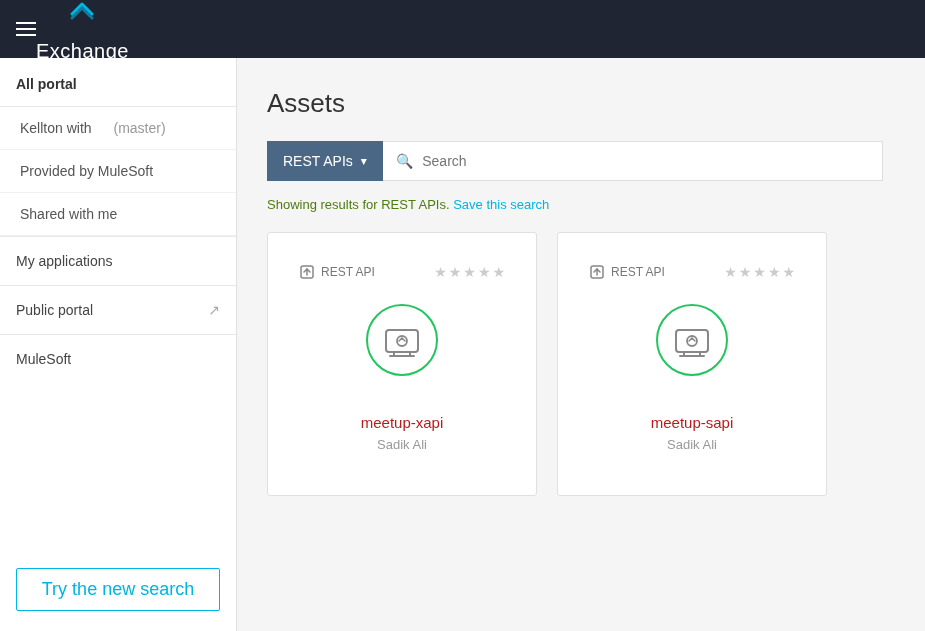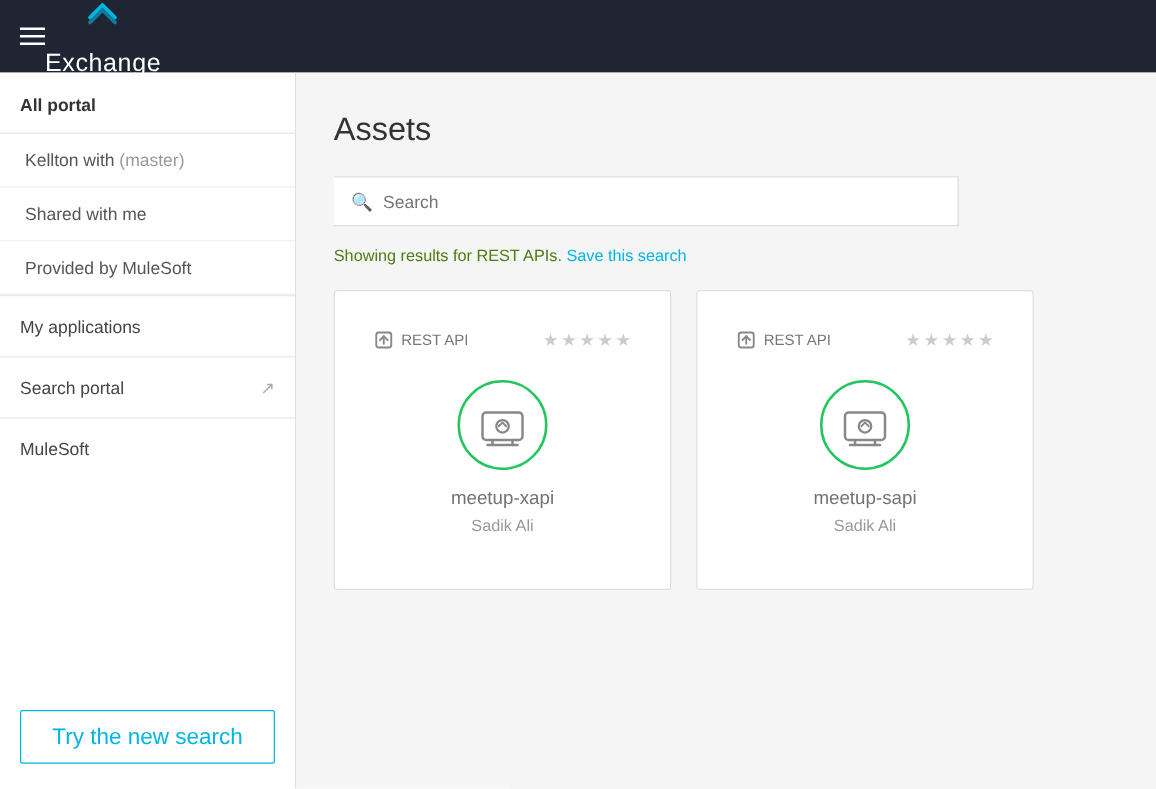--- a/index.html
+++ b/index.html
@@ -58,20 +58,21 @@
     .sidebar-item {
       padding: 13px 16px 13px 20px;
       font-size: 14px;
       color: #555;
       cursor: pointer;
       border-bottom: 1px solid #f0f0f0;
     }
     .sidebar-item span.master-tag {
       color: #999;
       font-weight: 400;
+      margin-left: 18px;
     }
     .sidebar-nav-item {
       padding: 16px 16px 16px 16px;
       font-size: 14px;
       color: #444;
       cursor: pointer;
       display: flex;
       align-items: center;
       justify-content: space-between;
     }
@@ -212,24 +213,25 @@
       border-radius: 50%;
       border: 2.5px solid #22c55e;
       display: flex;
       align-items: center;
       justify-content: center;
       margin-bottom: 14px;
     }
     .card-logo svg { width: 40px; height: 40px; }
     .card-name {
       font-size: 15px;
-      color: #737373;
+      color: #b91c1c;
       font-weight: 400;
       margin-bottom: 6px;
       text-align: center;
+      margin-top: 24px;
     }
     .card-author {
       font-size: 13px;
       color: #999;
       text-align: center;
     }
 
     
     .hamburger { display: flex; flex-direction: column; gap: 4px; cursor: pointer; }
     .hamburger span { display: block; width: 20px; height: 2px; background: white; }
@@ -256,51 +258,55 @@
 
 <div class="main-layout">
 
   <aside class="sidebar">
     <div class="sidebar-section-title">All portal</div>
 
     <div class="sidebar-item">
       <span>Kellton with </span>
       <span class="master-tag">(master)</span>
     </div>
+    <div class="sidebar-item">Provided by MuleSoft</div>
     <div class="sidebar-item">Shared with me</div>
-    <div class="sidebar-item">Provided by MuleSoft</div>
 
     <div class="sidebar-divider"></div>
 
     <div class="sidebar-nav-item">
       <span>My applications</span>
     </div>
 
     <div class="sidebar-divider"></div>
 
     <div class="sidebar-nav-item">
-      <span>Search portal</span>
+      <span>Public portal</span>
       <span style="color:#aaa; font-size:14px;">↗</span>
     </div>
 
     <div class="sidebar-divider"></div>
 
     <div class="sidebar-nav-item">
       <span>MuleSoft</span>
     </div>
 
     <div class="sidebar-bottom">
       <button class="try-search-btn">Try the new search</button>
     </div>
   </aside>
 
   <main class="content">
     <h1 class="content-title">Assets</h1>
 
     <div class="filter-bar">
+      <button class="filter-dropdown-btn">
+        <span>REST APIs</span>
+        <span class="filter-chevron">▾</span>
+      </button>
       <div class="search-box">
         <span class="search-icon">🔍</span>
         <input type="text" placeholder="Search" style="">
       </div>
     </div>
 
     <div class="results-info">
       <span class="filter-label">Showing results for REST APIs.</span>
       <a class="save-search">Save this search</a>
     </div>

